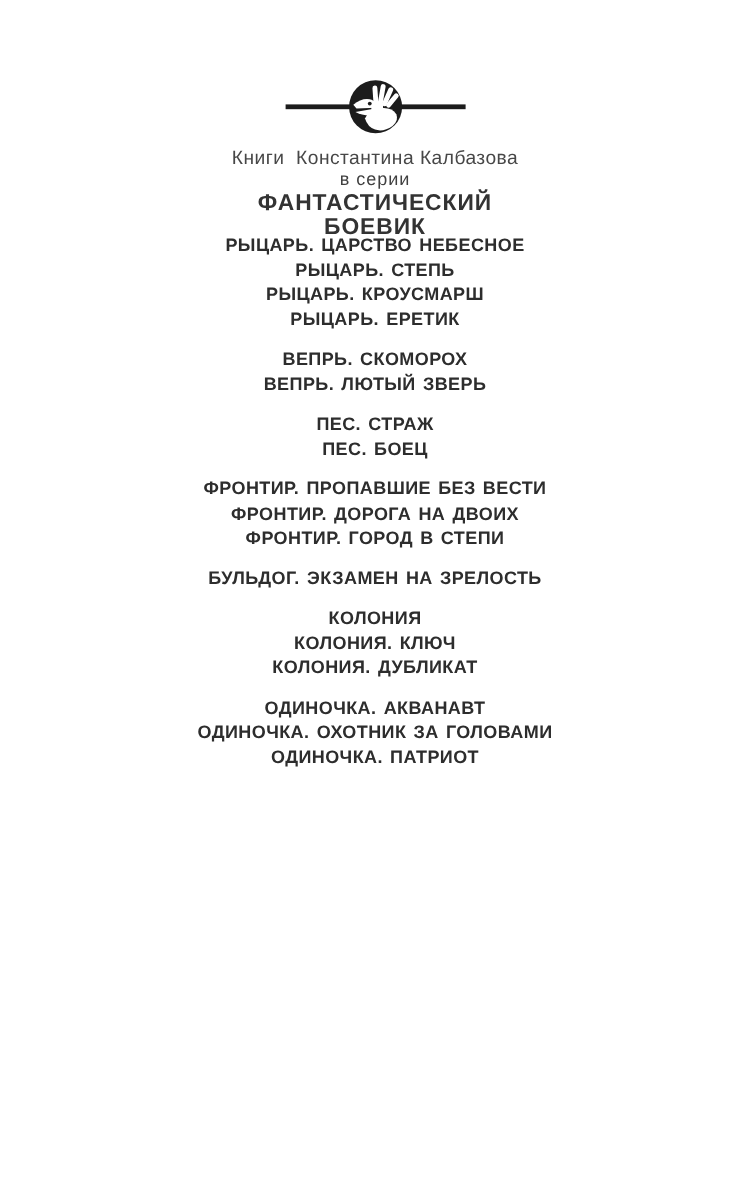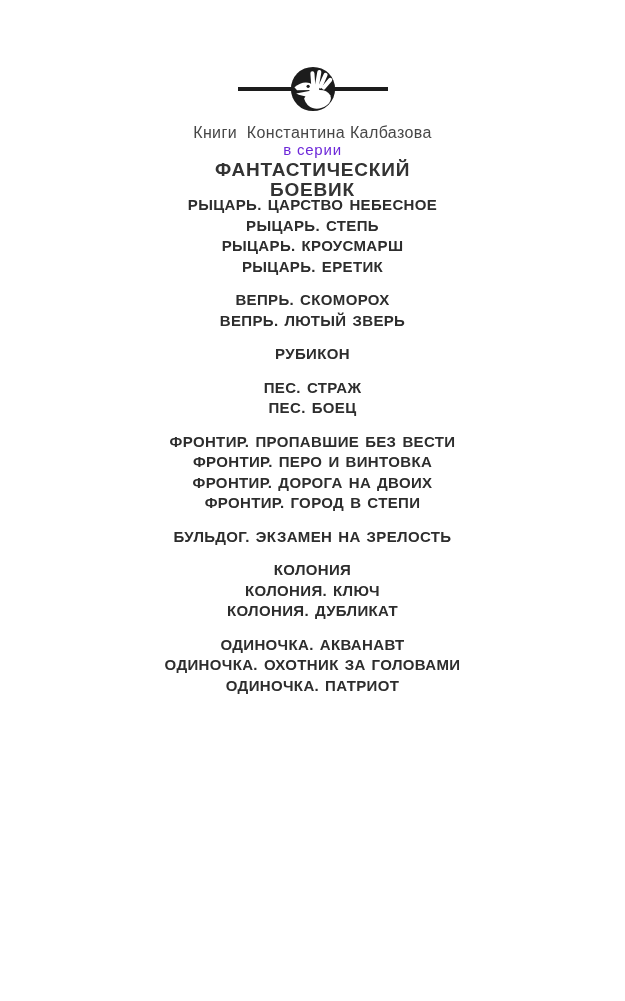--- a/index.html
+++ b/index.html
@@ -51,21 +51,21 @@
   .hdr-line1 {
     font-size: 16px;
     line-height: 18px;
     color: #474747;
     letter-spacing: 0.4px;
     white-space: pre-wrap;
   }
   .hdr-line2 {
     font-size: 15px;
     line-height: 16px;
-    color: #6d28d9;
+    color: #404040;
     letter-spacing: 0.8px;
   }
   .hdr-series {
     font-size: 19px;
     line-height: 19.5px;
     font-weight: 700;
     color: #333333;
     letter-spacing: 0.8px;
   }
   .hdr-series.first { margin-top: 2px; }
@@ -129,29 +129,27 @@
         <div class="book-title">РЫЦАРЬ. ЦАРСТВО НЕБЕСНОЕ</div>
         <div class="book-title">РЫЦАРЬ. СТЕПЬ</div>
         <div class="book-title">РЫЦАРЬ. КРОУСМАРШ</div>
         <div class="book-title">РЫЦАРЬ. ЕРЕТИК</div>
       </div>
       <div class="book-group">
         <div class="book-title">ВЕПРЬ. СКОМОРОХ</div>
         <div class="book-title">ВЕПРЬ. ЛЮТЫЙ ЗВЕРЬ</div>
       </div>
       <div class="book-group">
-        <div class="book-title">РУБИКОН</div>
       </div>
       <div class="book-group">
         <div class="book-title">ПЕС. СТРАЖ</div>
         <div class="book-title">ПЕС. БОЕЦ</div>
       </div>
       <div class="book-group">
         <div class="book-title">ФРОНТИР. ПРОПАВШИЕ БЕЗ ВЕСТИ</div>
-        <div class="book-title">ФРОНТИР. ПЕРО И ВИНТОВКА</div>
         <div class="book-title">ФРОНТИР. ДОРОГА НА ДВОИХ</div>
         <div class="book-title">ФРОНТИР. ГОРОД В СТЕПИ</div>
       </div>
       <div class="book-group">
         <div class="book-title">БУЛЬДОГ. ЭКЗАМЕН НА ЗРЕЛОСТЬ</div>
       </div>
       <div class="book-group">
         <div class="book-title">КОЛОНИЯ</div>
         <div class="book-title">КОЛОНИЯ. КЛЮЧ</div>
         <div class="book-title">КОЛОНИЯ. ДУБЛИКАТ</div>

